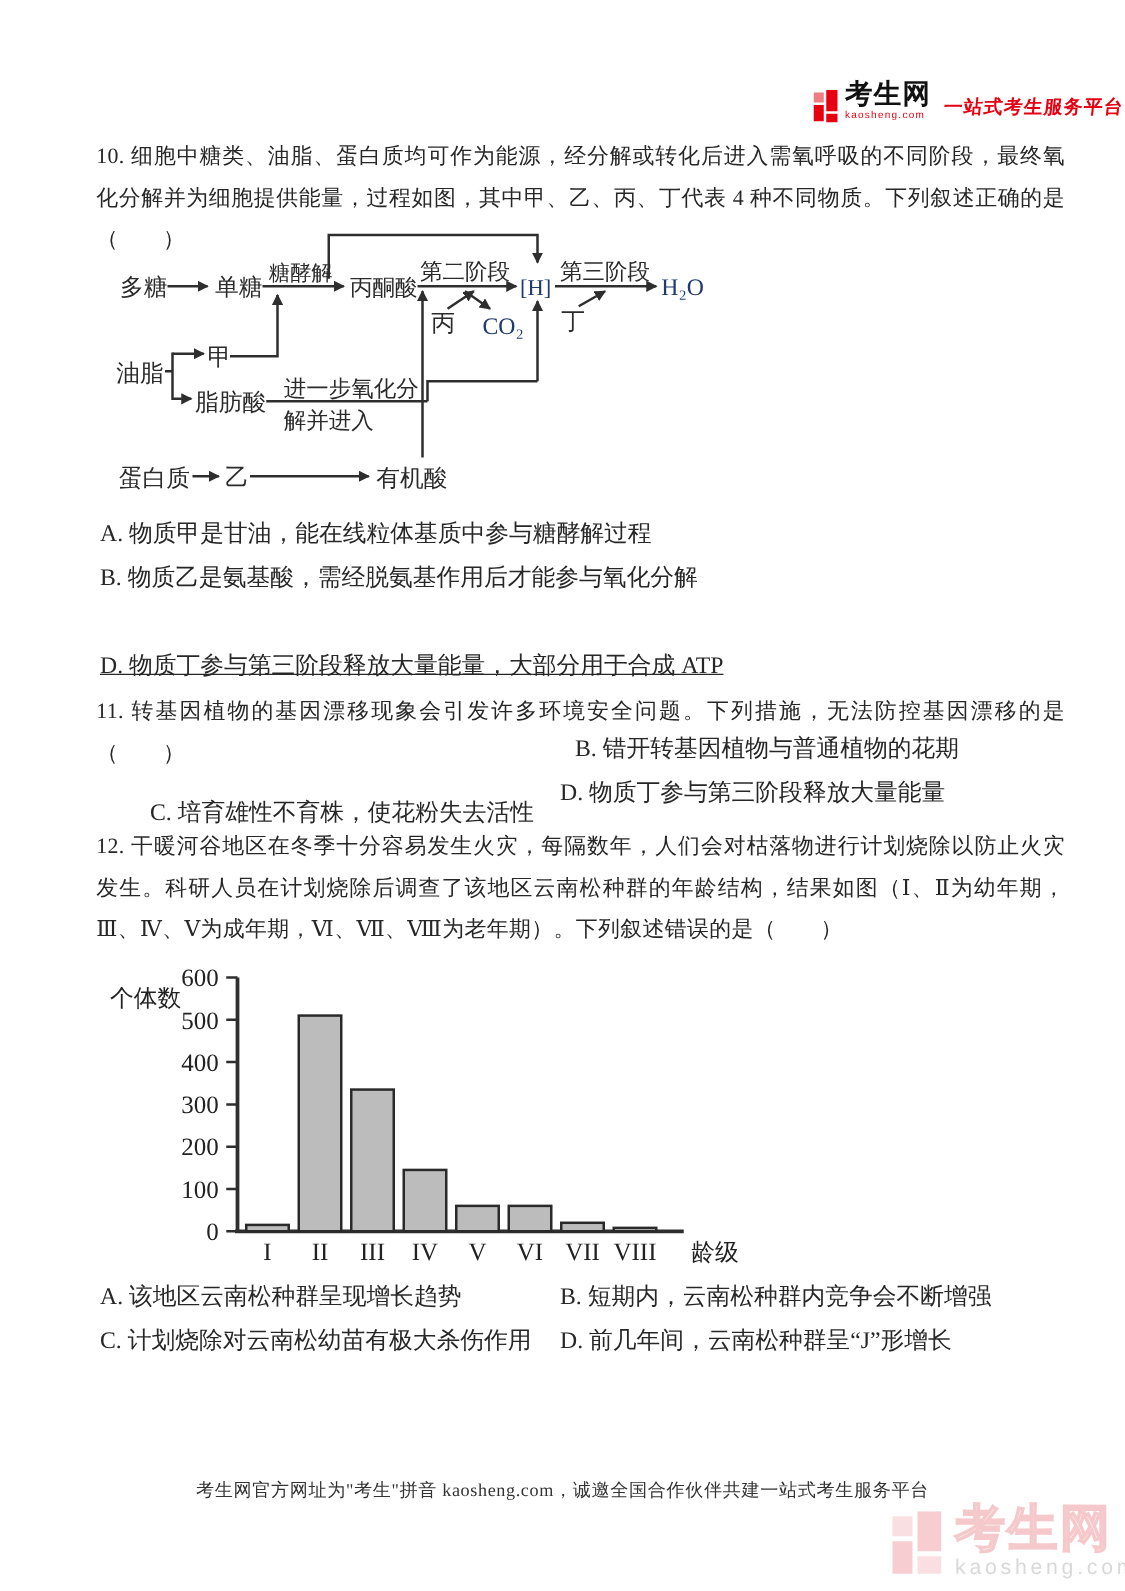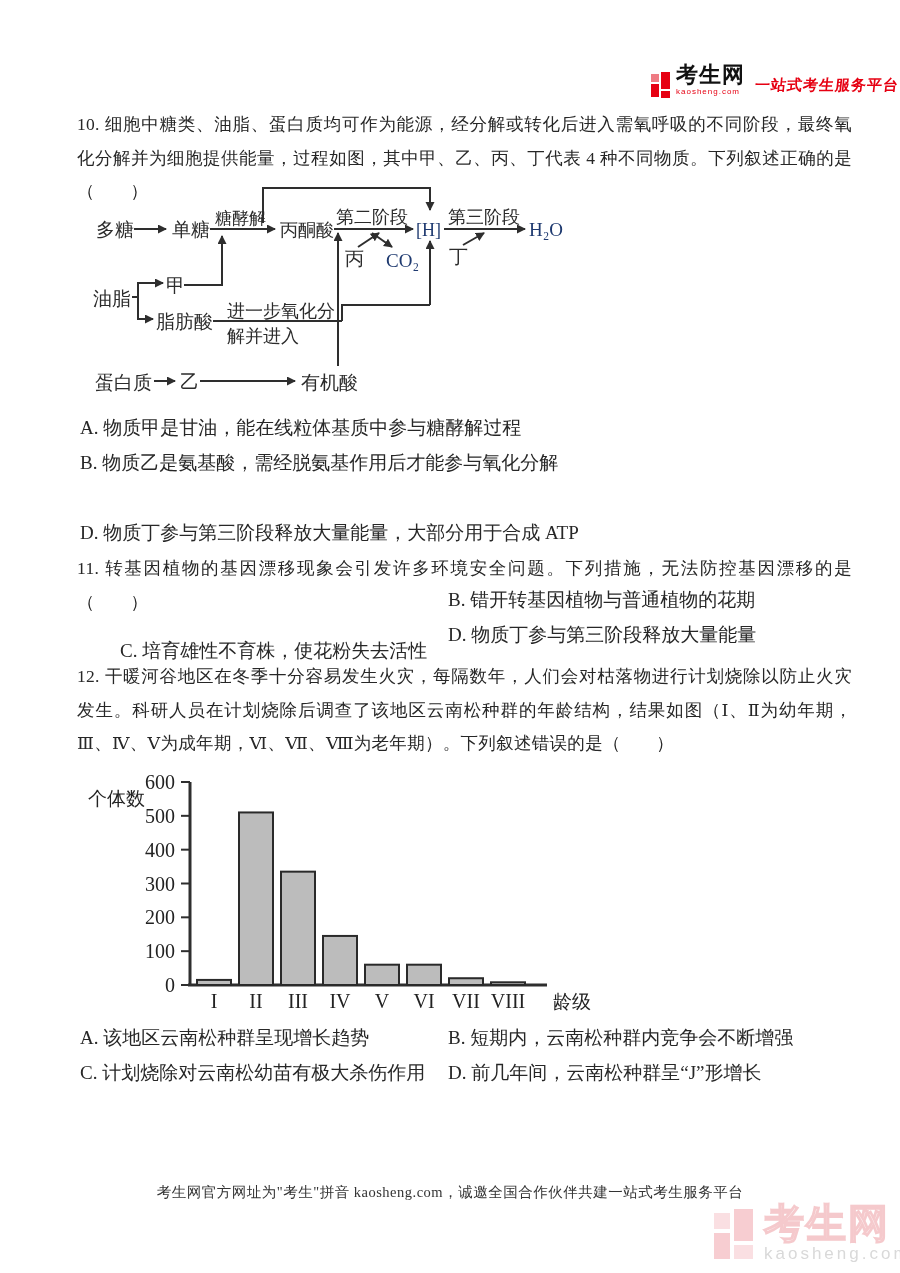--- a/index.html
+++ b/index.html
@@ -114,24 +114,24 @@
     <text class="dtext f19" x="86" y="150">脂肪酸</text>
     <text class="dtext f18" x="157" y="139">进一步氧化分</text>
     <text class="dtext f18" x="157" y="164">解并进入</text>
     <text class="dtext f19" x="25" y="211">蛋白质</text>
     <text class="dtext f19" x="110" y="210">乙</text>
     <text class="dtext f19" x="231" y="211">有机酸</text>
   </svg>
 
   <div class="opt" style="left:80px;top:417px;">A. 物质甲是甘油，能在线粒体基质中参与糖酵解过程</div>
   <div class="opt" style="left:80px;top:452px;">B. 物质乙是氨基酸，需经脱氨基作用后才能参与氧化分解</div>
-  <div class="opt" style="left:80px;top:522px;">D. 物质丁参与第三阶段释放大量能量，大部分用于合成 ATP</div>
+  <div class="opt" style="left:80px;top:522px;text-decoration:underline;">D. 物质丁参与第三阶段释放大量能量，大部分用于合成 ATP</div>
 
   <div class="stem" style="top:552px;">11. 转基因植物的基因漂移现象会引发许多环境安全问题。下列措施，无法防控基因漂移的是（　　）</div>
-  <div class="opt" style="left:448px;top:589px;">B. 错开转基因植物与普通植物的花期</div>
+  <div class="opt" style="left:460px;top:589px;">B. 错开转基因植物与普通植物的花期</div>
   <div class="opt" style="left:80px;top:640px;margin-left:40px;">C. 培育雄性不育株，使花粉失去活性</div>
   <div class="opt" style="left:448px;top:624px;">D. 物质丁参与第三阶段释放大量能量</div>
 
   <div class="stem" style="top:660px;">12. 干暖河谷地区在冬季十分容易发生火灾，每隔数年，人们会对枯落物进行计划烧除以防止火灾发生。科研人员在计划烧除后调查了该地区云南松种群的年龄结构，结果如图（Ⅰ、Ⅱ为幼年期，Ⅲ、Ⅳ、Ⅴ为成年期，Ⅵ、Ⅶ、Ⅷ为老年期）。下列叙述错误的是（　　）</div>
 
   <svg id="bar-chart" class="chart" width="520" height="243" viewBox="0 0 520 243">
     <line class="axis" x1="115" y1="10" x2="115" y2="213"></line>
     <line class="axis" x1="113" y1="213" x2="472" y2="213"></line>
     <text class="axis-name" x="13" y="33">个体数</text>
     <text class="axis-name" x="478" y="236">龄级</text>

